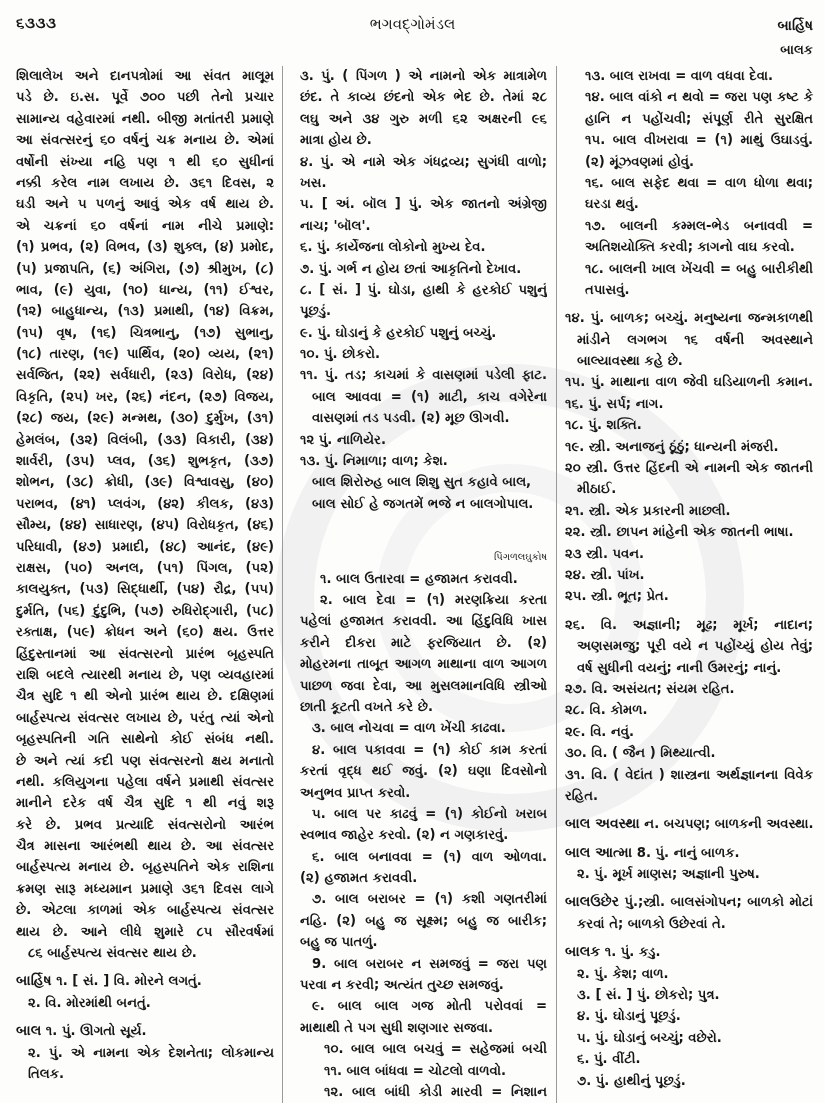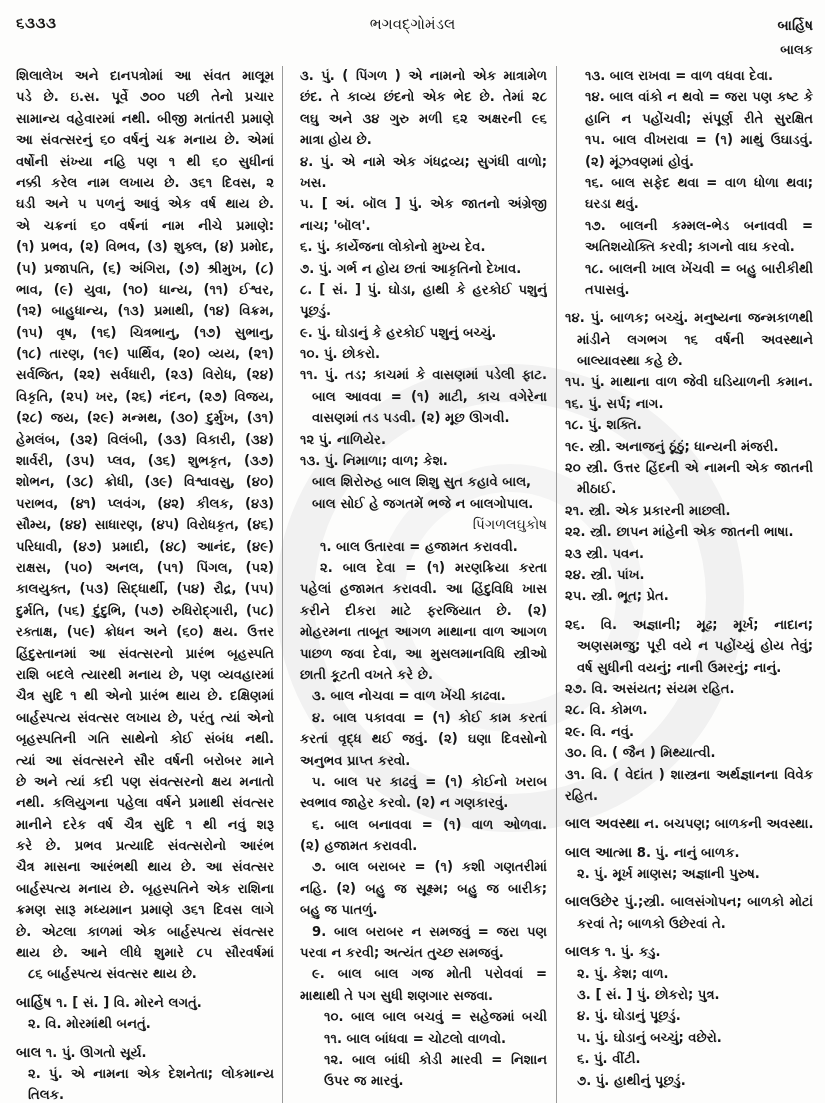--- a/index.html
+++ b/index.html
@@ -21,21 +21,21 @@
   .rule-2 { left: 556px; }
   .col { position: absolute; top: 57px; z-index: 2; }
   .col-1 { left: 16px; width: 258px; }
   .col-2 { left: 300px; width: 247px; }
   .col-3 { left: 565px; width: 248px; }
   .line {
     height: 21.4px; line-height: 21.4px; font-size: 13.2px;
     white-space: nowrap; overflow: hidden; font-weight: 600;
   }
   .line.j { text-align: justify; text-align-last: justify; white-space: normal; }
-  .line.r { text-align: right; font-size: 14px; font-weight: normal; }
+  .line.r { text-align: right; font-size: 10px; font-weight: normal; margin-top: 32px; }
   .line.i1 { padding-left: 12px; }
   .line.i2 { padding-left: 20px; }
   .line.gap { margin-top: 7px; }
   .line.strong { font-weight: bold; margin-left: 24px; }
   .line.q { font-style: normal; }
   .num { font-weight: bold; }
   .head { font-weight: bold; font-size: 14px; }
 </style>
 </head>
 <body>
@@ -80,21 +80,20 @@
       <div class="line j"><span>પરિધાવી, (૪૭) પ્રમાદી, (૪૮) આનંદ, (૪૯)</span></div>
       <div class="line j"><span>રાક્ષસ, (૫૦) અનલ, (૫૧) પિંગલ, (૫૨)</span></div>
       <div class="line j"><span>કાલયુક્ત, (૫૩) સિદ્ધાર્થી, (૫૪) રૌદ્ર, (૫૫)</span></div>
       <div class="line j"><span>દુર્મતિ, (૫૬) દુંદુભિ, (૫૭) રુધિરોદ્ગારી, (૫૮)</span></div>
       <div class="line j"><span>રક્તાક્ષ, (૫૯) ક્રોધન અને (૬૦) ક્ષય. ઉત્તર</span></div>
       <div class="line j"><span>હિંદુસ્તાનમાં આ સંવત્સરનો પ્રારંભ બૃહસ્પતિ</span></div>
       <div class="line j"><span>રાશિ બદલે ત્યારથી મનાય છે, પણ વ્યવહારમાં</span></div>
       <div class="line j"><span>ચૈત્ર સુદિ ૧ થી એનો પ્રારંભ થાય છે. દક્ષિણમાં</span></div>
       <div class="line j"><span>બાર્હસ્પત્ય સંવત્સર લખાય છે, પરંતુ ત્યાં એનો</span></div>
       <div class="line j"><span>બૃહસ્પતિની ગતિ સાથેનો કોઈ સંબંધ નથી.</span></div>
-      <div class="line j"><span>ત્યાં આ સંવત્સરને સૌર વર્ષની બરોબર માને</span></div>
       <div class="line j"><span>છે અને ત્યાં કદી પણ સંવત્સરનો ક્ષય મનાતો</span></div>
       <div class="line j"><span>નથી. કલિયુગના પહેલા વર્ષને પ્રમાથી સંવત્સર</span></div>
       <div class="line j"><span>માનીને દરેક વર્ષ ચૈત્ર સુદિ ૧ થી નવું શરૂ</span></div>
       <div class="line j"><span>કરે છે. પ્રભવ પ્રત્યાદિ સંવત્સરોનો આરંભ</span></div>
       <div class="line j"><span>ચૈત્ર માસના આરંભથી થાય છે. આ સંવત્સર</span></div>
       <div class="line j"><span>બાર્હસ્પત્ય મનાય છે. બૃહસ્પતિને એક રાશિના</span></div>
       <div class="line j"><span>ક્રમણ સારૂ મધ્યમાન પ્રમાણે ૩૬૧ દિવસ લાગે</span></div>
       <div class="line j"><span>છે. એટલા કાળમાં એક બાર્હસ્પત્ય સંવત્સર</span></div>
       <div class="line j"><span>થાય છે. આને લીધે શુમારે ૮૫ સૌરવર્ષમાં</span></div>
       <div class="line i1"><span>૮૬ બાર્હસ્પત્ય સંવત્સર થાય છે.</span></div>

